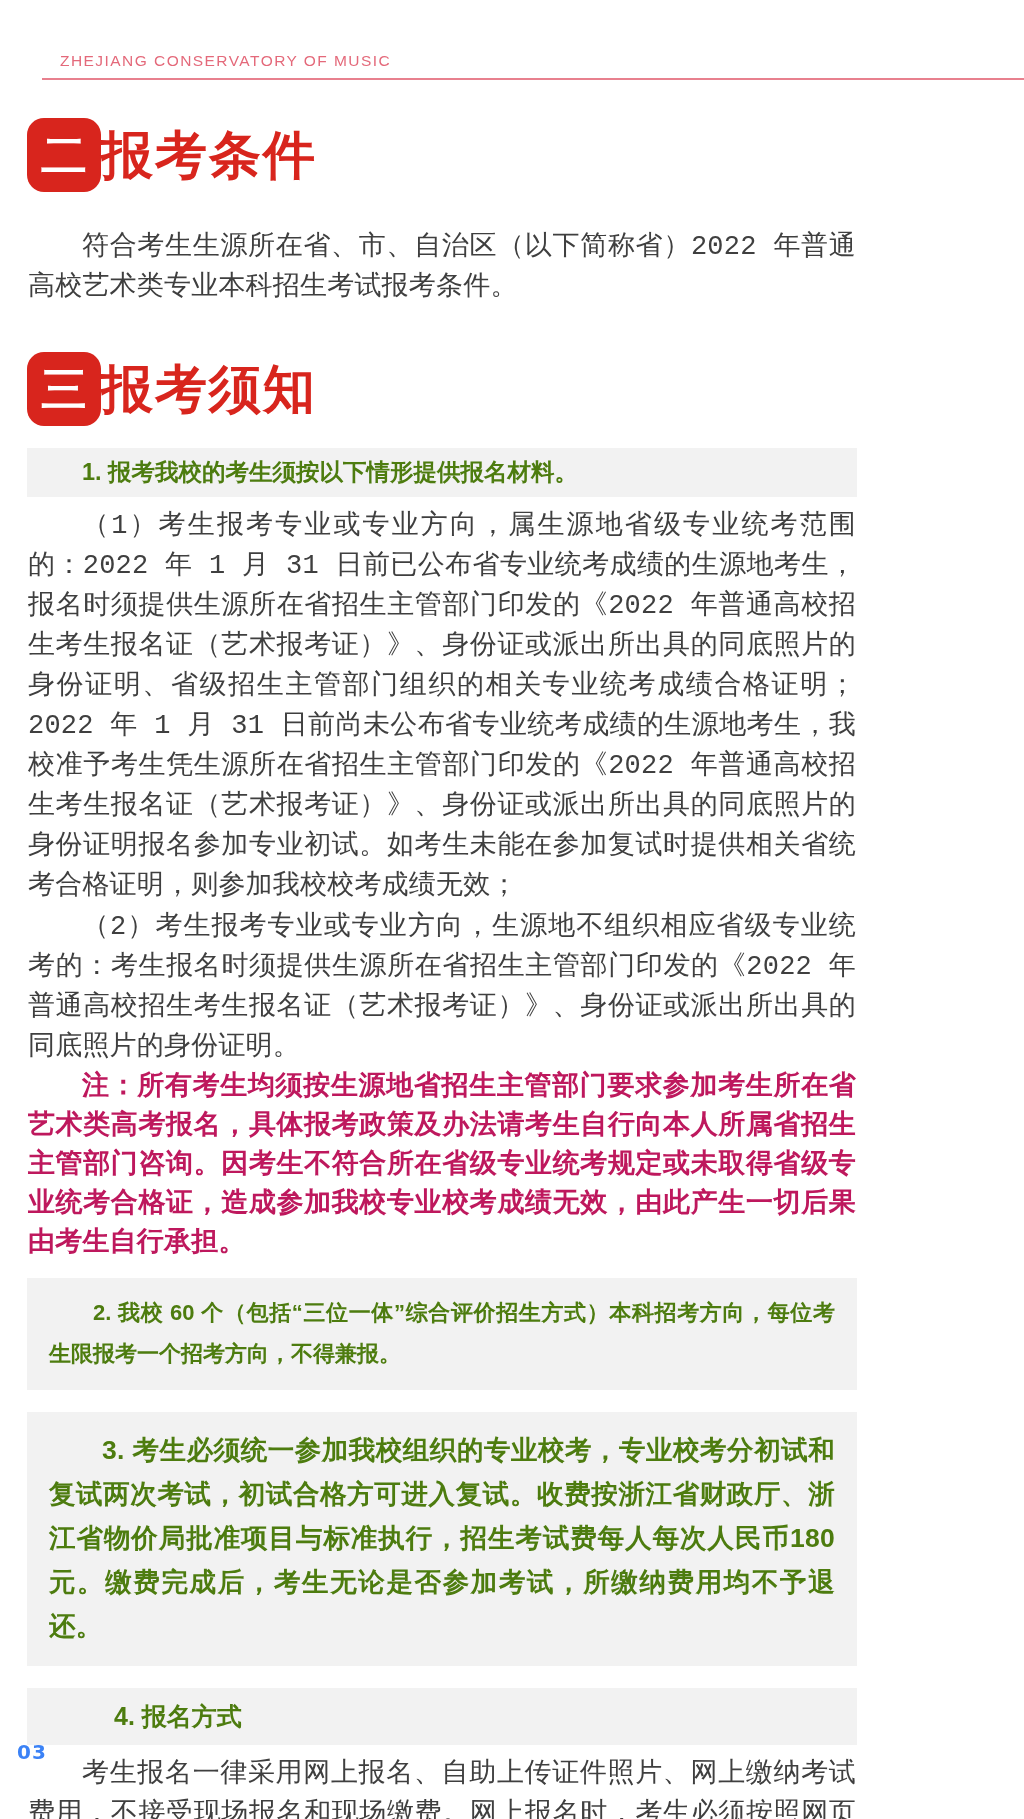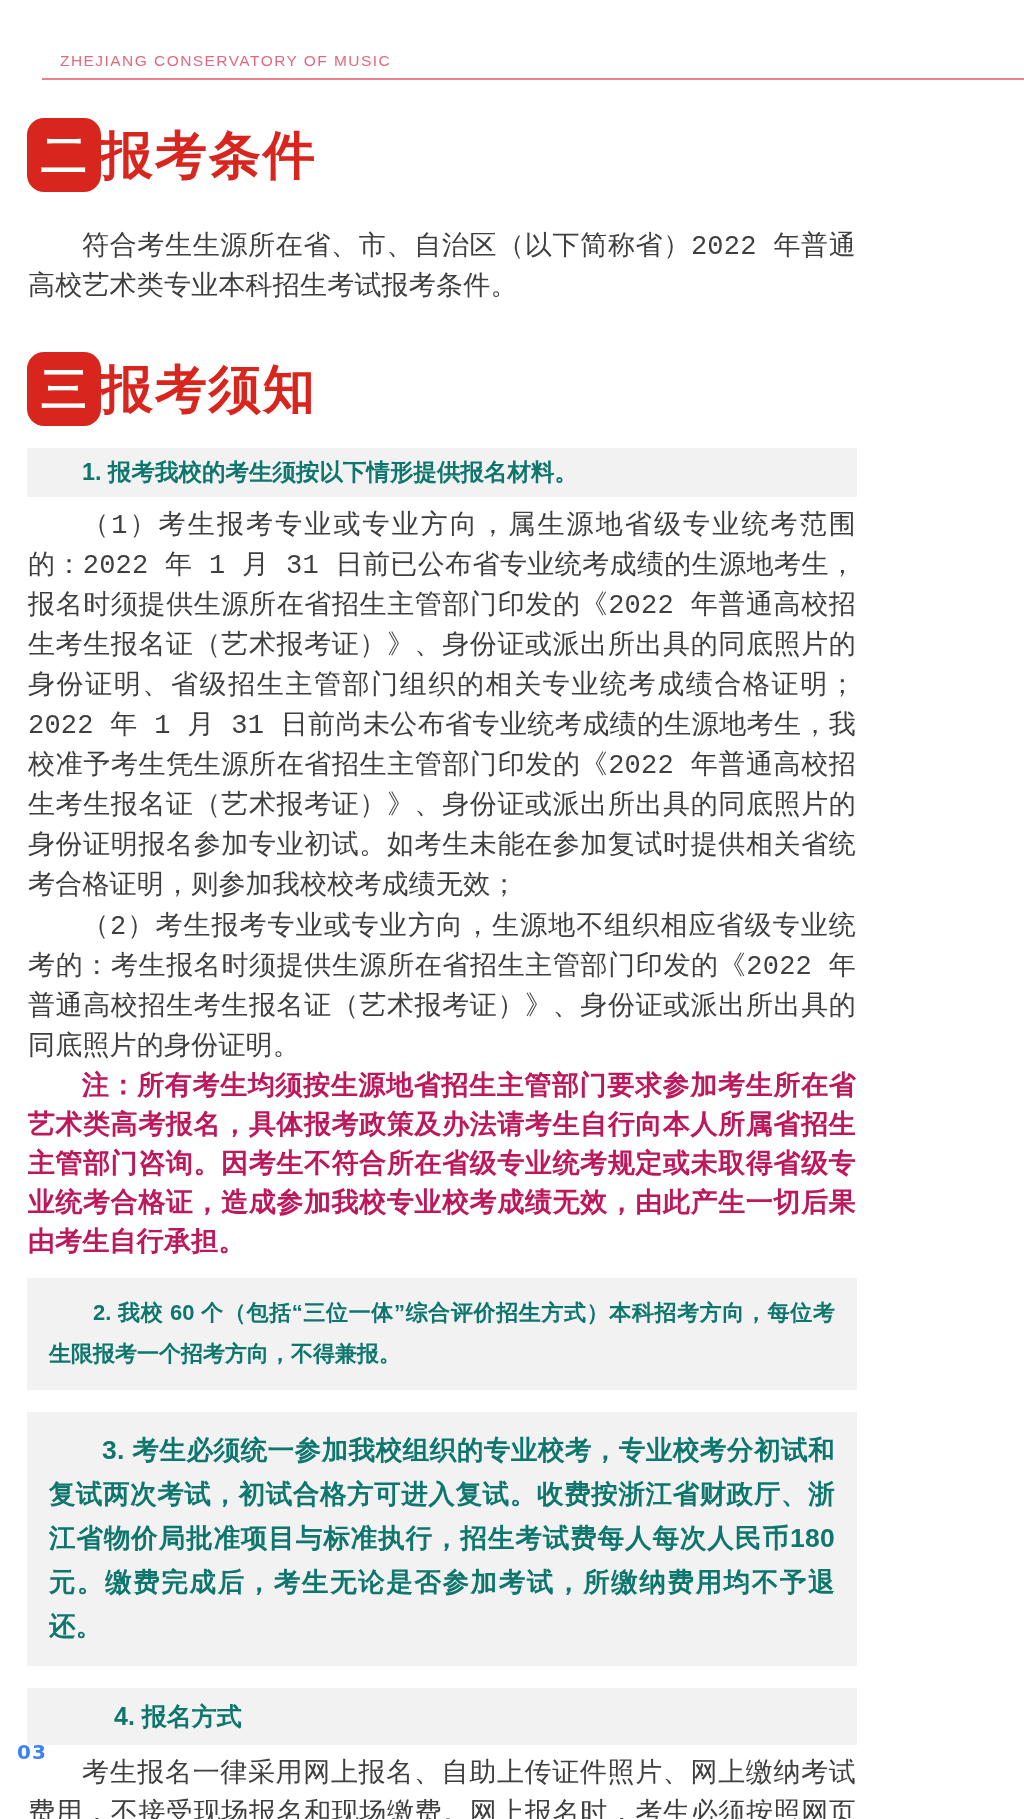--- a/index.html
+++ b/index.html
@@ -91,21 +91,21 @@
   }
   .para.bold {
     font-weight: 700;
     color: #be185d;
     line-height: 39px;
   }
 
   
   .band {
     background: #f2f2f2;
-    color: #0f766e;
+    color: #4d7c0f;
     font-weight: 700;
     text-align: justify;
     text-justify: inter-ideograph;
     box-sizing: border-box;
   }
   .band-1 {
     font-size: 23.5px;
     line-height: 30px;
     padding: 9px 22px 10px 22px;
     text-indent: 1.4em;

